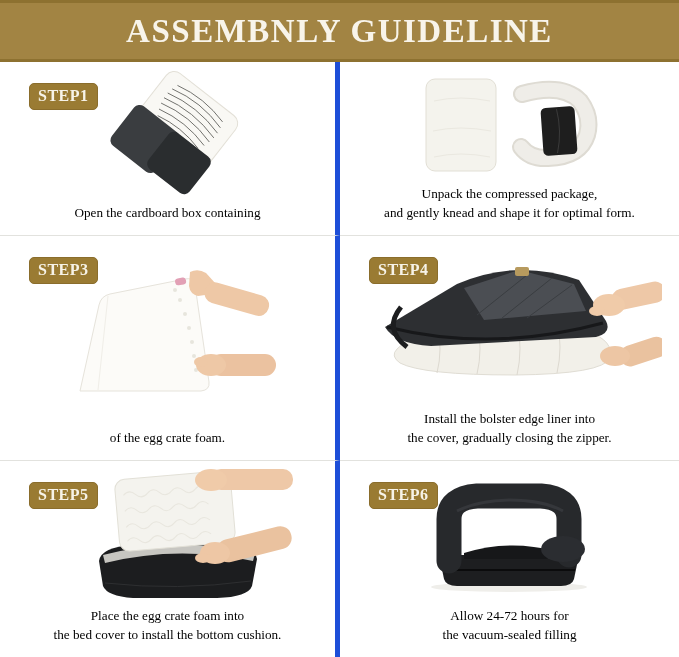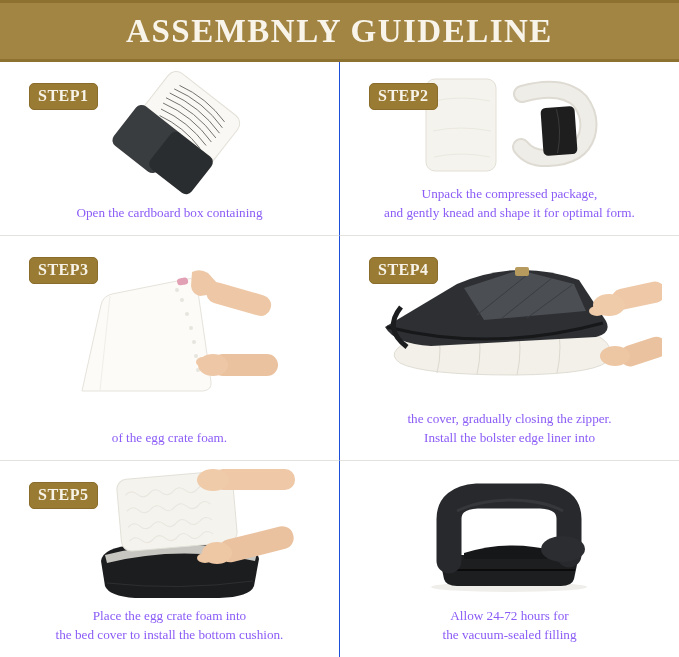--- a/index.html
+++ b/index.html
@@ -34,21 +34,21 @@
     display:grid;
     grid-template-columns:340px 339px;
     grid-template-rows:174px 225px 196px;
   }
   .cell{
     box-sizing:border-box;
     position:relative;
     display:flex;flex-direction:column;align-items:center;
     min-height:0;
   }
-  .col-left{border-right:1px solid #1d4ed8;}
+  .col-left{border-right:5px solid #1d4ed8;}
   .row-top,.row-mid{border-bottom:1px solid #e2e2de;}
   .badge{
     position:absolute;top:21px;left:29px;
     background:#9a7b33;
     border:1px solid #8a6d2c;
     color:#f7f3e8;
     font-size:16px;font-weight:bold;letter-spacing:0.5px;
     padding:3px 8px 4px;
     border-radius:5px;
     z-index:2;
@@ -57,21 +57,21 @@
     flex:1;min-height:0;width:100%;
     display:flex;align-items:center;justify-content:center;
     padding-top:4px;
   }
   .illus svg{flex:none;}
   .cell-step5 .illus svg{margin-left:18px;}
   .cell-step4 .illus svg{margin-left:10px;}
   .caption{
     text-align:center;
     font-size:13.2px;
-    color:#8b5cf6;
+    color:#000000;
     line-height:1.45;
     padding-bottom:13px;
     z-index:1;
   }
 </style>
 </head>
 <body>
 
 <div class="page">
 
@@ -98,21 +98,20 @@
           <rect x="24" y="47" width="56" height="50" rx="7" transform="rotate(38 52 72)" fill="#3a3d40"></rect>
           <rect x="60" y="73" width="52" height="46" rx="7" transform="rotate(38 86 96)" fill="#2a2d2f"></rect>
         </svg>
       </div>
       <div class="caption">
         <div>Open the cardboard box containing</div>
       </div>
     </section>
 
     <section class="cell row-top cell-step2">
-      <span class="badge">STEP2</span>
       <div class="illus">
         <svg width="180" height="108" viewBox="0 0 180 108">
           <rect x="6" y="8" width="70" height="92" rx="9" fill="#f4f3ed" stroke="#e2dfd5"></rect>
           <path d="M14,30 Q40,24 70,30" stroke="#eae8e0" fill="none"></path>
           <path d="M13,60 Q40,54 71,60" stroke="#eae8e0" fill="none"></path>
           <path d="M14,86 Q40,80 70,86" stroke="#eae8e0" fill="none"></path>
           <path d="M102,23 Q142,12 160,30 Q172,46 167,64 Q160,86 128,87 Q110,88 101,76" fill="none" stroke="#dedbd3" stroke-width="18" stroke-linecap="round"></path>
           <path d="M102,23 Q142,12 160,30 Q172,46 167,64 Q160,86 128,87 Q110,88 101,76" fill="none" stroke="#efede8" stroke-width="14" stroke-linecap="round"></path>
           <g transform="rotate(-4 139 60)">
             <rect x="122" y="36" width="34" height="48" rx="5" fill="#1e1e1e"></rect>
@@ -178,22 +177,22 @@
             <ellipse cx="242" cy="42" rx="16" ry="11" fill="#f0cba9"></ellipse>
             <ellipse cx="230" cy="48" rx="8" ry="5" fill="#f0cba9"></ellipse>
           </g>
           <g>
             <rect x="250" y="86" width="48" height="21" rx="10" fill="#eac29f" transform="rotate(-18 250 86)"></rect>
             <ellipse cx="248" cy="93" rx="15" ry="10" fill="#edc6a4"></ellipse>
           </g>
         </svg>
       </div>
       <div class="caption">
+        <div>Install the bolster edge liner into</div>
         <div>the cover, gradually closing the zipper.</div>
-        <div>Install the bolster edge liner into</div>
       </div>
     </section>
 
     <section class="cell col-left cell-step5">
       <span class="badge">STEP5</span>
       <div class="illus">
         <svg width="235" height="140" viewBox="0 0 235 140">
           <path d="M40,96 Q42,82 74,80 L170,80 Q196,82 198,94 L193,121 Q189,132 158,133 L74,133 Q48,131 44,121 Z" fill="#1c1d1f"></path>
           <path d="M46,118 Q118,126 192,116" stroke="#2e2f31" fill="none"></path>
           <path d="M44,90 Q118,71 196,88 L194,96 Q118,80 46,98 Z" fill="#c7c6c1"></path>
@@ -215,20 +214,21 @@
           <ellipse cx="144" cy="93" rx="8" ry="5" fill="#eec7a5"></ellipse>
         </svg>
       </div>
       <div class="caption">
         <div>Place the egg crate foam into</div>
         <div>the bed cover to install the bottom cushion.</div>
       </div>
     </section>
 
     <section class="cell cell-step6">
+      <span class="badge">STEP6</span>
       <div class="illus">
         <svg width="185" height="124" viewBox="0 0 185 124">
           <ellipse cx="92" cy="114" rx="78" ry="5" fill="#efeeea"></ellipse>
           <path d="M22,82 L162,82 L157,106 Q155,113 144,113 L40,113 Q29,113 27,106 Z" fill="#1d1e20"></path>
           <path d="M26,97 L158,97" stroke="#0b0b0c" stroke-width="2"></path>
           <path d="M32,88 L32,46 Q32,25 60,23 L124,23 Q152,25 152,46 L152,82" fill="none" stroke="#27292c" stroke-width="25" stroke-linecap="round"></path>
           <path d="M47,80 Q92,66 138,78 L137,86 L47,86 Z" fill="#161719"></path>
           <ellipse cx="146" cy="76" rx="22" ry="13" fill="#2b2d31"></ellipse>
           <path d="M40,38 Q60,28 92,27 Q126,27 146,38" stroke="#35373b" stroke-width="3" fill="none"></path>
         </svg>

